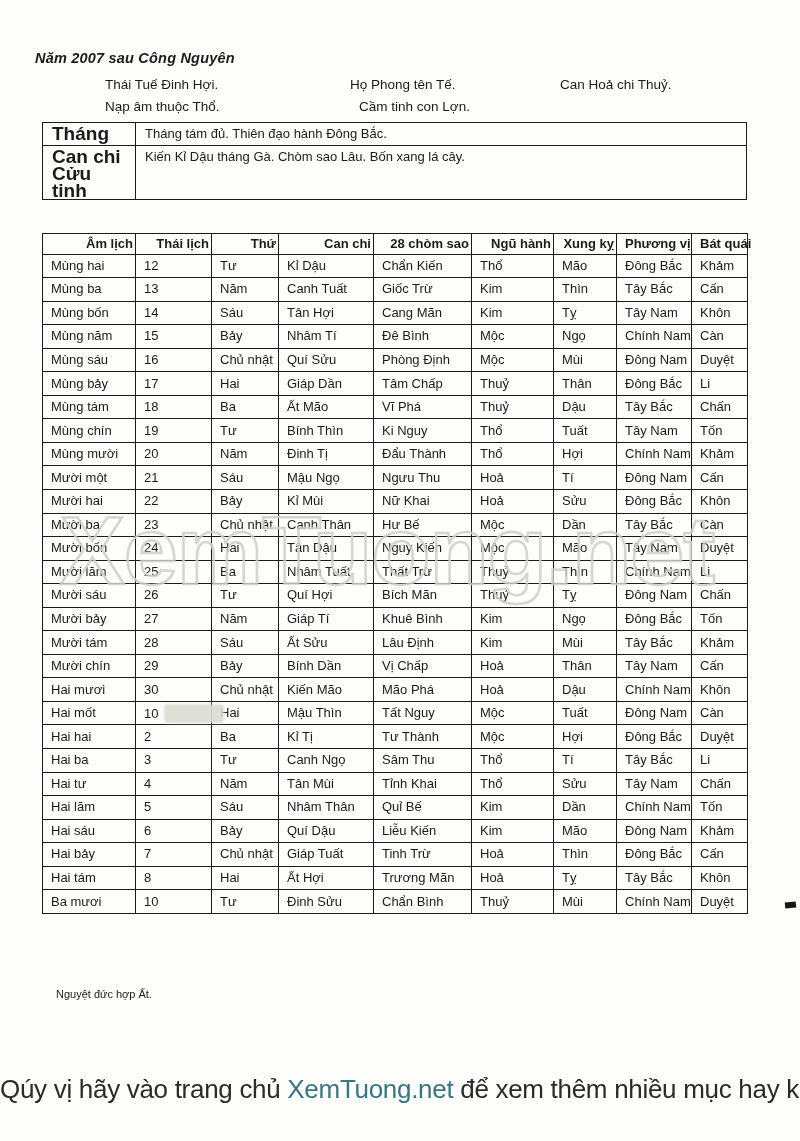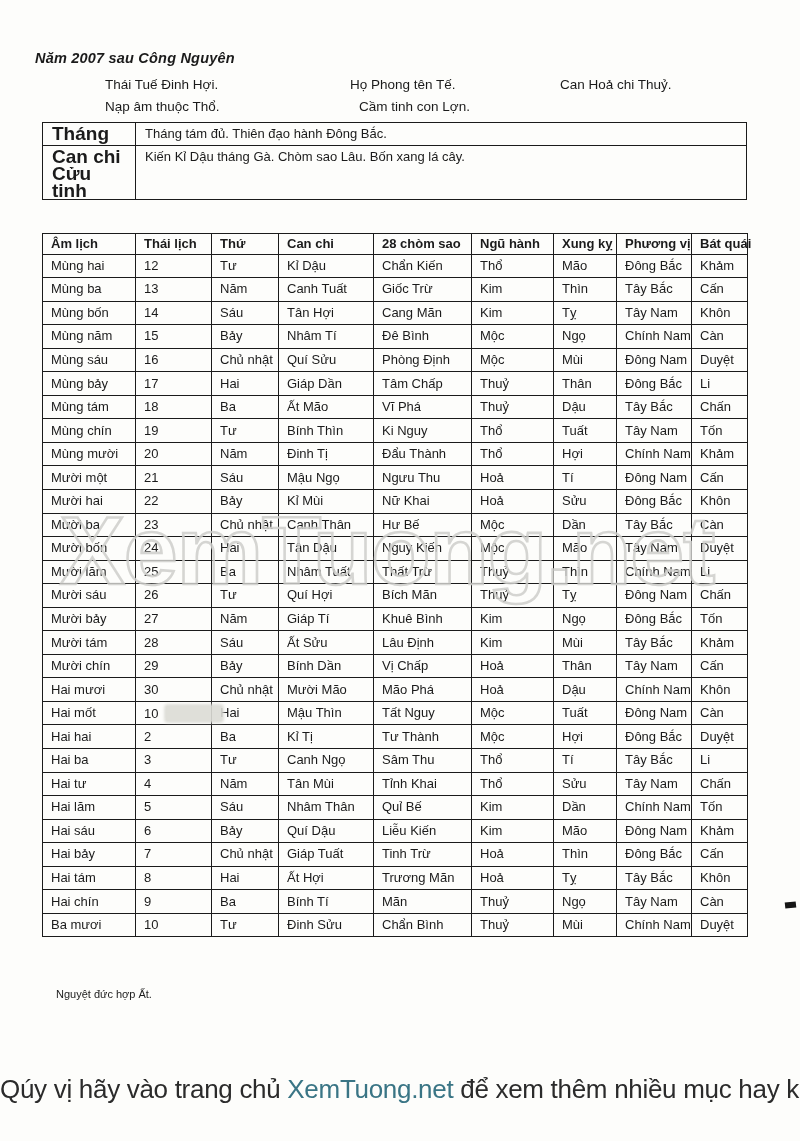--- a/index.html
+++ b/index.html
@@ -17,21 +17,21 @@
   .hdr-col2{width:175px;}
   
   .info-table{position:absolute;left:42px;top:122px;width:705px;border-collapse:collapse;table-layout:fixed;}
   .info-table td{border:1.7px solid #1b1b1b;vertical-align:top;padding:2px 6px 0 9px;font-size:13px;line-height:17px;}
   .info-table td.lbl{font-weight:bold;font-size:19px;}
   .r1 td{height:20px;}
   .r2 td{height:47px;}
   .r3 td{height:32px;}
   
   .cal-table{position:absolute;left:42px;top:233px;width:705px;border-collapse:collapse;table-layout:fixed;z-index:2;}
-  .cal-table th{border:1.7px solid #1b1b1b;font-size:13px;font-weight:bold;text-align:left;padding:0 2px 0 8px;height:19.5px;white-space:nowrap;}
+  .cal-table th{border:1.7px solid #1b1b1b;font-size:13px;font-weight:bold;text-align:right;padding:0 2px 0 8px;height:19.5px;white-space:nowrap;}
   .cal-table td{border:1.6px solid #1b1b1b;font-size:13px;text-align:left;padding:0 1px 0 8px;height:22.55px;white-space:nowrap;line-height:14px;}
   .smudge{display:inline-block;width:56px;height:15px;margin-left:8px;vertical-align:-3px;
     background:#dcdcd6;box-shadow:0 0 3px 2px #dcdcd6;border-radius:2px;opacity:.9;}
   
   .watermark{
     position:absolute;left:60px;top:500px;width:700px;z-index:3;pointer-events:none;
     font-size:97px;font-weight:bold;letter-spacing:-1px;line-height:1.05;
     color:transparent;-webkit-text-stroke:2.6px #cfcfcc;opacity:.85;white-space:nowrap;
   }
   
@@ -299,21 +299,21 @@
           <td><span>Vị Chấp</span></td>
           <td><span>Hoả</span></td>
           <td><span>Thân</span></td>
           <td><span>Tây Nam</span></td>
           <td><span>Cấn</span></td>
         </tr>
         <tr>
           <td><span>Hai mươi</span></td>
           <td><span>30</span></td>
           <td><span>Chủ nhật</span></td>
-          <td><span>Mười Mão</span></td>
+          <td><span>Kiến Mão</span></td>
           <td><span>Mão Phá</span></td>
           <td><span>Hoả</span></td>
           <td><span>Dậu</span></td>
           <td><span>Chính Nam</span></td>
           <td><span>Khôn</span></td>
         </tr>
         <tr>
           <td><span>Hai mốt</span></td>
           <td><span>10</span><span class="smudge"></span></td>
           <td><span>Hai</span></td>
@@ -395,31 +395,20 @@
           <td><span>8</span></td>
           <td><span>Hai</span></td>
           <td><span>Ất Hợi</span></td>
           <td><span>Trương Mãn</span></td>
           <td><span>Hoả</span></td>
           <td><span>Tỵ</span></td>
           <td><span>Tây Bắc</span></td>
           <td><span>Khôn</span></td>
         </tr>
         <tr>
-          <td><span>Hai chín</span></td>
-          <td><span>9</span></td>
-          <td><span>Ba</span></td>
-          <td><span>Bính Tí</span></td>
-          <td><span>Mãn</span></td>
-          <td><span>Thuỷ</span></td>
-          <td><span>Ngọ</span></td>
-          <td><span>Tây Nam</span></td>
-          <td><span>Càn</span></td>
-        </tr>
-        <tr>
           <td><span>Ba mươi</span></td>
           <td><span>10</span></td>
           <td><span>Tư</span></td>
           <td><span>Đinh Sửu</span></td>
           <td><span>Chẩn Bình</span></td>
           <td><span>Thuỷ</span></td>
           <td><span>Mùi</span></td>
           <td><span>Chính Nam</span></td>
           <td><span>Duyệt</span></td>
         </tr>

